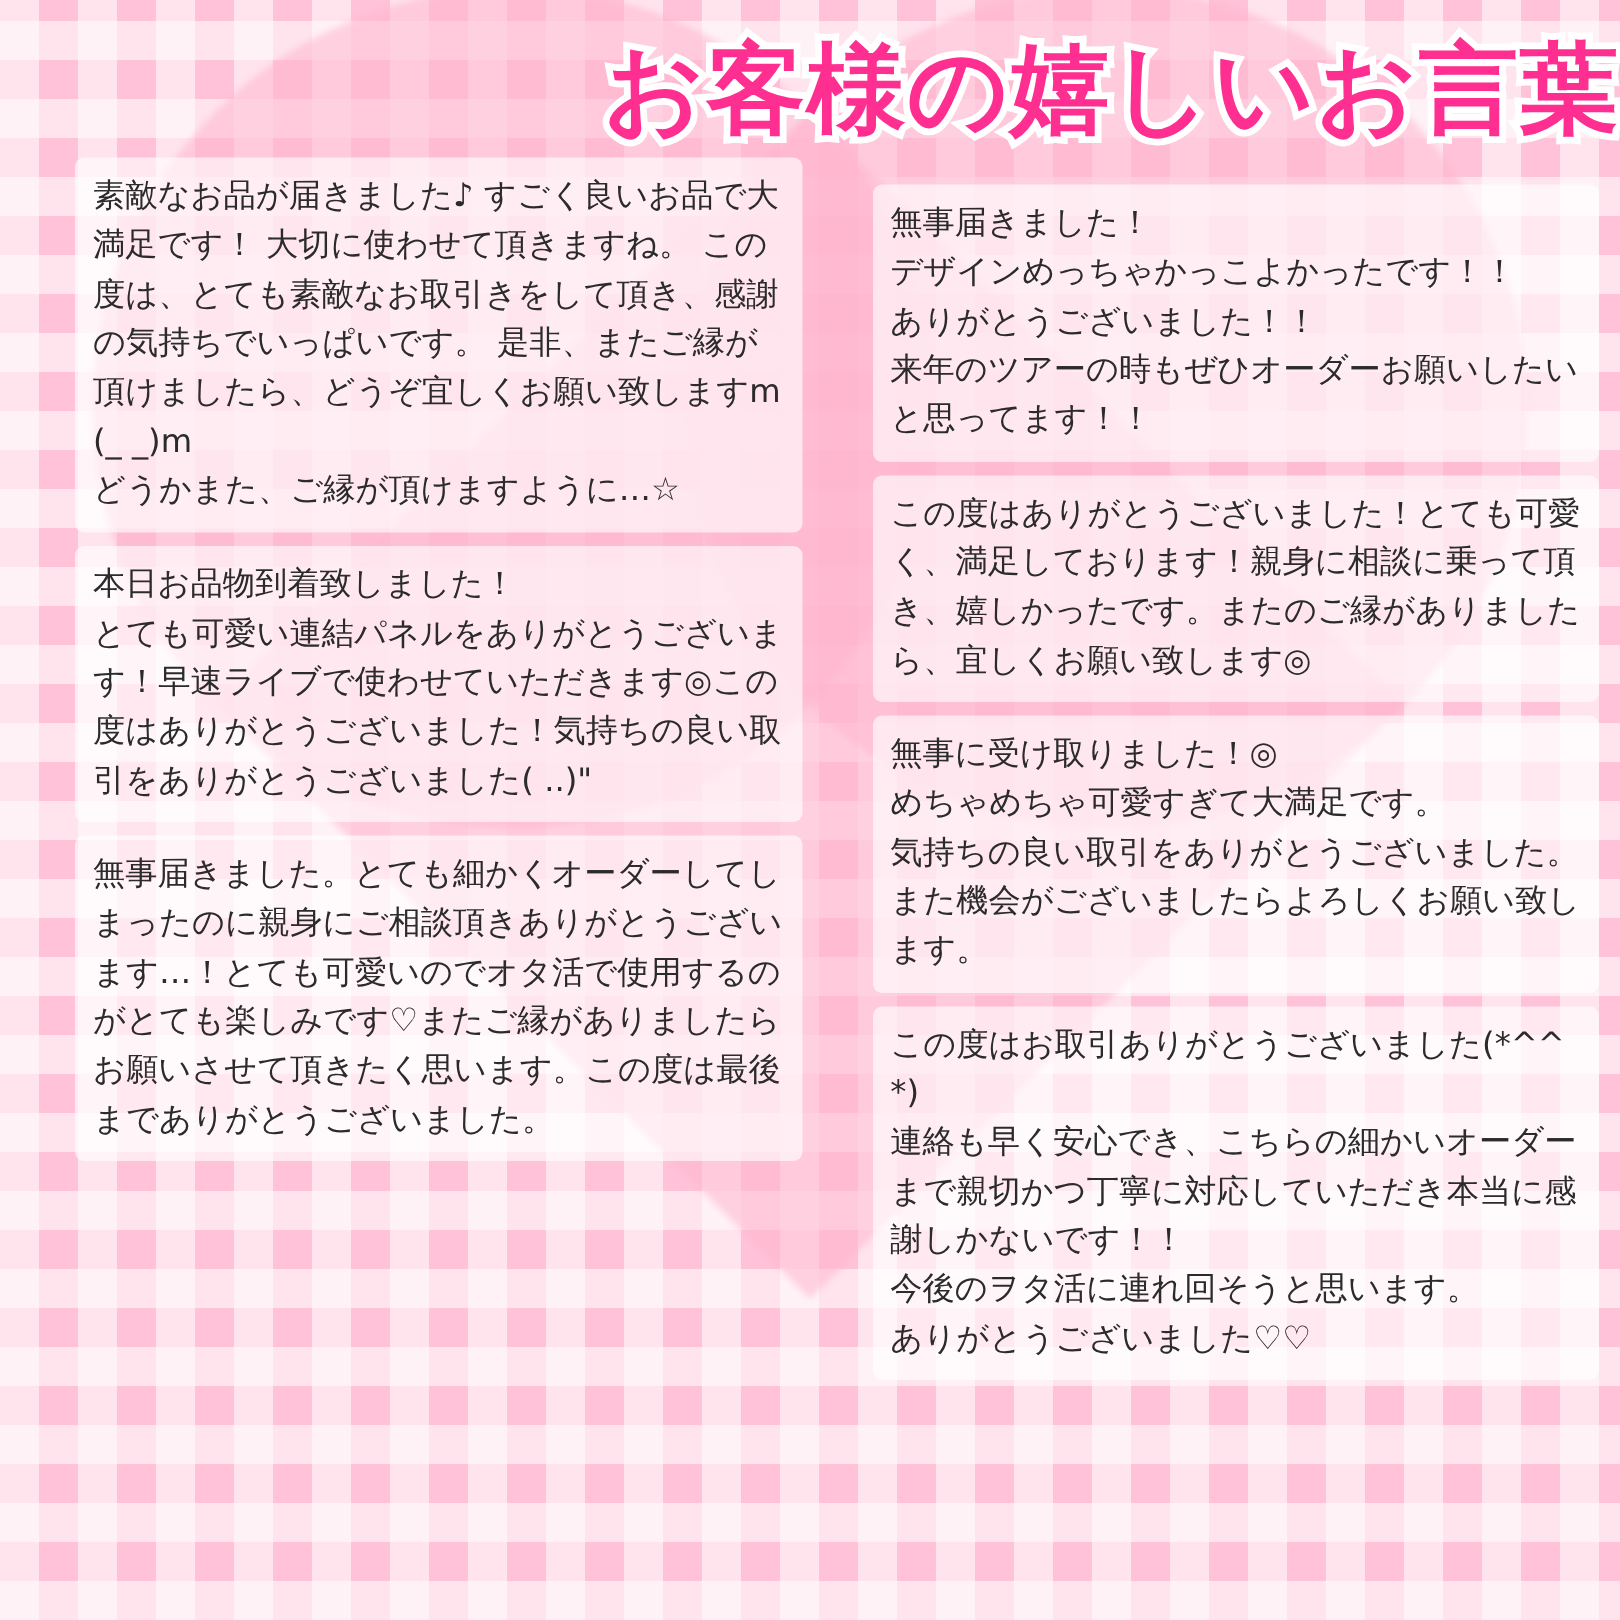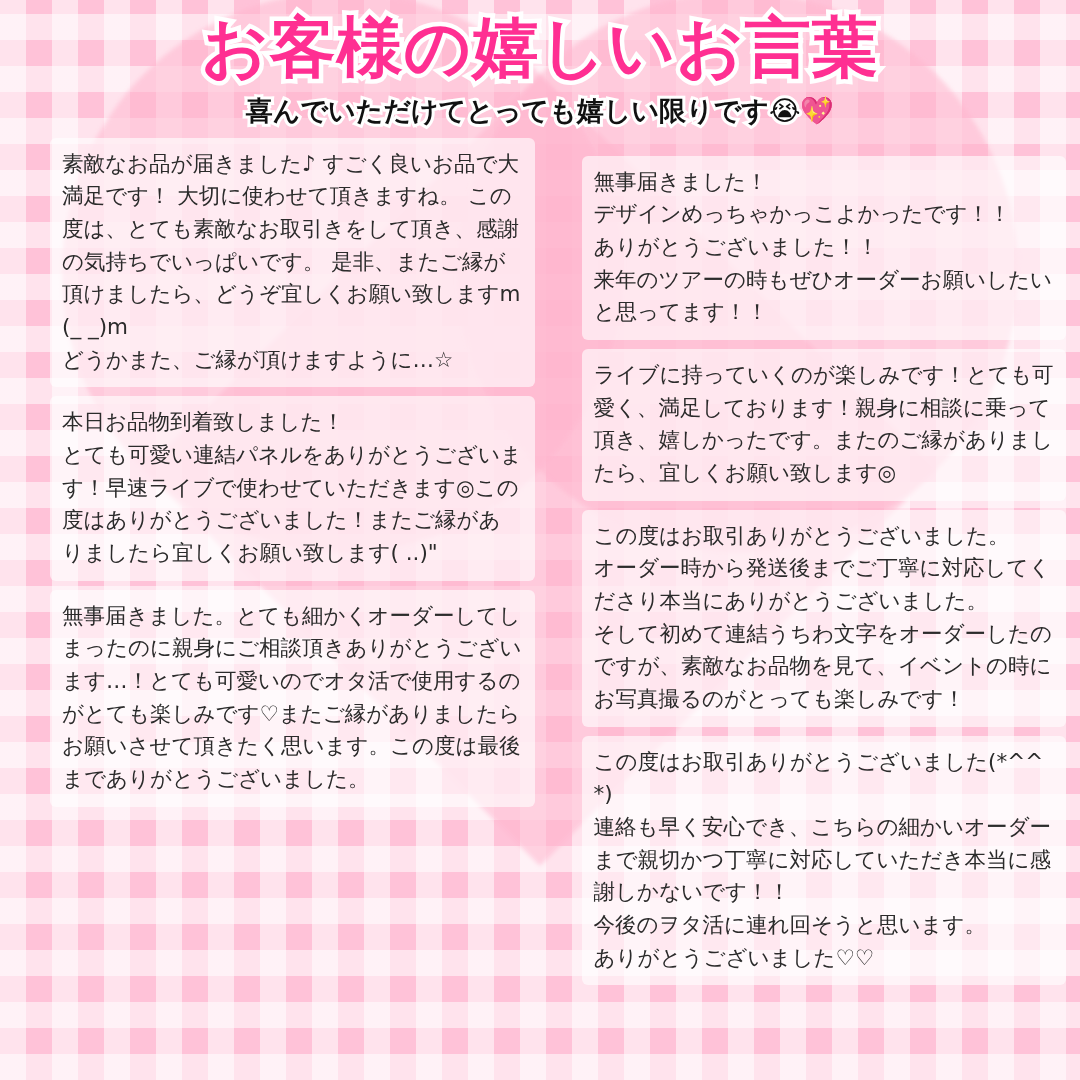--- a/index.html
+++ b/index.html
@@ -45,22 +45,22 @@
     height: 560px;
     background: rgba(255, 182, 205, 0.55);
     border-radius: 50%;
   }
   .heart-watermark::before { top: -280px; left: 0; }
   .heart-watermark::after { top: 0; left: 280px; }
 
   .header {
     position: relative;
     z-index: 3;
-    padding-top: 12px;
-    text-align: center;
+    padding-top: 24px;
+    text-align: right;
   }
 
   .title {
     font-family: "DejaVu Sans", "Liberation Sans", sans-serif;
     font-weight: bold;
     font-size: 66px;
     line-height: 1.08;
     color: #ff2f92;
     letter-spacing: 1px;
     -webkit-text-stroke: 9px #ffffff;
@@ -118,42 +118,42 @@
 </style>
 </head>
 <body>
 
 <div class="page">
 
   <div class="heart-watermark"></div>
 
   <div class="header">
     <div class="title">お客様の嬉しいお言葉</div>
-    <div class="subtitle">喜んでいただけてとっても嬉しい限りです😭💖</div>
   </div>
 
   <div class="columns">
 
     <div class="col col-left">
       <div class="card">素敵なお品が届きました♪ すごく良いお品で大満足です！ 大切に使わせて頂きますね。 この度は、とても素敵なお取引きをして頂き、感謝の気持ちでいっぱいです。 是非、またご縁が頂けましたら、どうぞ宜しくお願い致しますm(_ _)m
 どうかまた、ご縁が頂けますように…☆</div>
       <div class="card">本日お品物到着致しました！
-とても可愛い連結パネルをありがとうございます！早速ライブで使わせていただきます◎この度はありがとうございました！またご縁がありましたら宜しくお願い致します(  ..)"</div>
+とても可愛い連結パネルをありがとうございます！早速ライブで使わせていただきます◎この度はありがとうございました！気持ちの良い取引をありがとうございました(  ..)"</div>
       <div class="card">無事届きました。とても細かくオーダーしてしまったのに親身にご相談頂きありがとうございます…！とても可愛いのでオタ活で使用するのがとても楽しみです♡またご縁がありましたらお願いさせて頂きたく思います。この度は最後までありがとうございました。</div>
     </div>
 
     <div class="col col-right">
       <div class="card">無事届きました！
 デザインめっちゃかっこよかったです！！
 ありがとうございました！！
 来年のツアーの時もぜひオーダーお願いしたいと思ってます！！</div>
-      <div class="card">ライブに持っていくのが楽しみです！とても可愛く、満足しております！親身に相談に乗って頂き、嬉しかったです。またのご縁がありましたら、宜しくお願い致します◎</div>
-      <div class="card">この度はお取引ありがとうございました。
-オーダー時から発送後までご丁寧に対応してくださり本当にありがとうございました。
-そして初めて連結うちわ文字をオーダーしたのですが、素敵なお品物を見て、イベントの時にお写真撮るのがとっても楽しみです！</div>
+      <div class="card">この度はありがとうございました！とても可愛く、満足しております！親身に相談に乗って頂き、嬉しかったです。またのご縁がありましたら、宜しくお願い致します◎</div>
+      <div class="card">無事に受け取りました！◎
+めちゃめちゃ可愛すぎて大満足です。
+気持ちの良い取引をありがとうございました。
+また機会がございましたらよろしくお願い致します。</div>
       <div class="card">この度はお取引ありがとうございました(*^^*)
 連絡も早く安心でき、こちらの細かいオーダーまで親切かつ丁寧に対応していただき本当に感謝しかないです！！
 今後のヲタ活に連れ回そうと思います。
 ありがとうございました♡♡</div>
     </div>
 
   </div>
 </div>
 
 </body></html>

